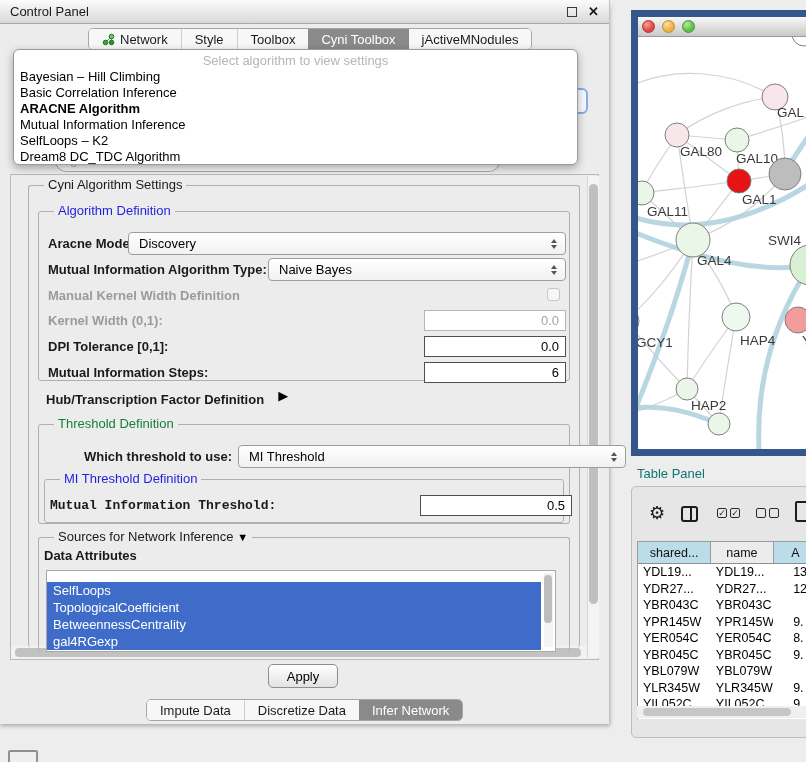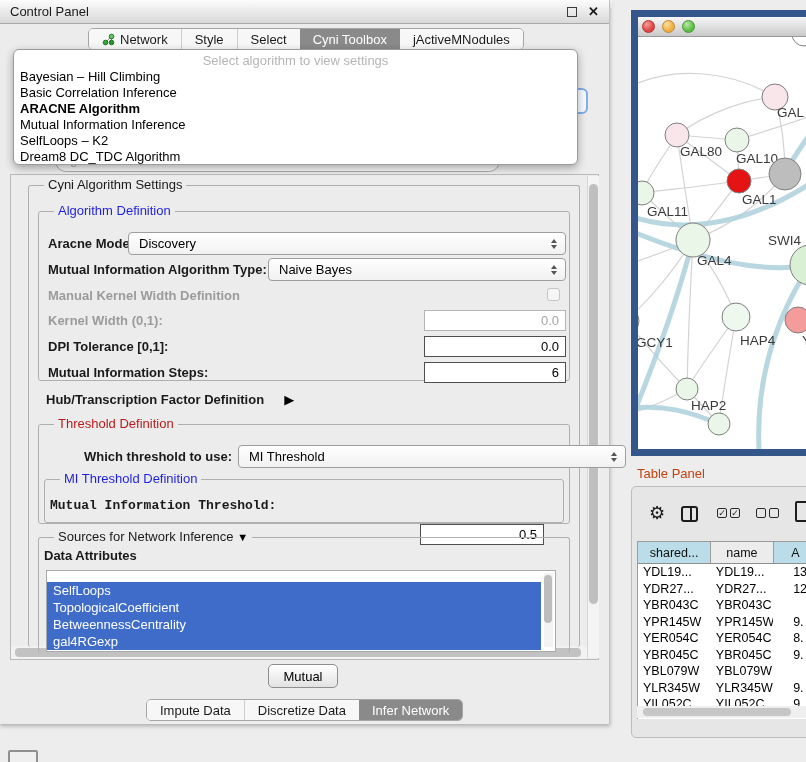--- a/index.html
+++ b/index.html
@@ -56,21 +56,21 @@
     background:#BFBFBF; border-radius:5px; }
   .h-scrollbar { left:11px; top:646px; width:576px; height:13px; background:#F2F2F2; }
   .h-thumb { position:absolute; left:4px; top:2px; width:566px; height:9px;
     background:#C2C2C2; border-radius:4px; }
 
   
   .groupbox { border:1px solid #AFAFAF; border-radius:3px; }
   .legend { position:absolute; background:#ECECEC; padding:0 4px; font-size:13px;
     line-height:14px; white-space:nowrap;margin-left:8px; }
   .legend.blue { color:#1F1FE0; }
-  .legend.green { color:#b91c1c; }
+  .legend.green { color:#15803d; }
   .cyni-group { left:28px; top:185px; width:552px; height:462px; border-bottom:none; }
   .algdef-group { left:38px; top:211px; width:532px; height:170px; }
   .thresh-group { left:38px; top:424px; width:532px; height:100px; }
   .mithresh-group { left:44px; top:479px; width:520px; height:44px; }
   .sources-group { left:38px; top:537px; width:532px; height:116px; border-bottom:none; }
 
   .fieldlabel { font-weight:bold; font-size:13px; color:#1A1A1A; line-height:23px; white-space:nowrap; }
   .fieldlabel.disabled { color:#9B9B9B; }
 
   .combo { background:linear-gradient(#FFFFFF,#F1F1F1); border:1px solid #9E9E9E;
@@ -81,21 +81,21 @@
   .combo-arrows .up { width:0; height:0; border-left:3.5px solid transparent;
     border-right:3.5px solid transparent; border-bottom:4px solid #555; }
   .combo-arrows .dn { width:0; height:0; border-left:3.5px solid transparent;
     border-right:3.5px solid transparent; border-top:4px solid #555; }
 
   .tfield { background:#FFFFFF; border:1px solid #4F4F4F; font-size:13px; color:#000;
     text-align:right; padding:0 6px; line-height:19px; height:21px; }
   .tfield.disabled { border:1px solid #B5B5B5; color:#A5A5A5; }
   .checkbox { width:13px; height:13px; border:1px solid #C6C6C6; border-radius:3px; background:#F6F6F6; }
 
-  .hub-row { left:46px; top:388px; display:flex; align-items:center; gap:20px; }
+  .hub-row { left:46px; top:388px; display:flex; gap:14px; }
   .tri-right { font-size:13px; color:#000; }
   .tri-down { font-size:11px; color:#000; }
 
   .attr-label { left:44px; top:548px; font-weight:bold; font-size:13px; }
   .attr-list { left:46px; top:570px; width:510px; height:82px; background:#FFFFFF;
     border:1px solid #A9A9A9; padding-top:11px; overflow:hidden; }
   .attr-item { height:17px; line-height:17px; padding-left:6px; font-size:13px;
     color:#FFFFFF; background:#3E6CC8; width:calc(100% - 14px); }
   .list-scrollbar { position:absolute; right:2px; top:2px; width:9px; height:74px; background:#F3F3F3; }
   .list-thumb { position:absolute; left:0; top:2px; width:8px; height:48px;
@@ -117,21 +117,21 @@
   .light.red { background:radial-gradient(circle at 35% 30%, #F '#', #FFF0) ; }
   .light.red { background:radial-gradient(circle at 35% 30%, #FB9D9A, #DF4744 60%); border:1px solid #AE3330; }
   .light.yellow { background:radial-gradient(circle at 35% 30%, #FBE0A0, #EFAF41 60%); border:1px solid #BE8A2E; }
   .light.green { background:radial-gradient(circle at 35% 30%, #B8E9A6, #5FBE46 60%); border:1px solid #3F9A2F; }
   .net-canvas { position:absolute; left:0; top:20px; width:176px; height:412px; background:#FFFFFF; overflow:hidden; }
   .edge-thin { fill:none; stroke:#D3D3D3; stroke-width:1.2; }
   .edge-thick { fill:none; stroke:#ABD0DB; stroke-width:5; opacity:.85; }
   .net-node { stroke:#7F7F7F; stroke-width:1; }
   .net-label { font-family:"Liberation Sans", sans-serif; font-size:13.5px; fill:#3A3A3A; }
 
-  .table-panel-title { left:637px; top:466px; font-size:13px; color:#c2410c; }
+  .table-panel-title { left:637px; top:466px; font-size:13px; color:#0f766e; }
 
   .table-window { left:631px; top:486px; width:186px; height:252px; background:#E6E6E6;
     border:1px solid #BDBDBD; border-radius:5px; }
   .tp-toolbar { position:absolute; left:0; top:14px; width:100%; height:28px; }
   .gear-icon { position:absolute; left:17px; top:2px; font-size:18px; color:#1C1C1C; line-height:20px; }
   .col-icon { position:absolute; left:49px; top:5px; width:17px; height:16px;
     border:2px solid #1C1C1C; border-radius:3px; }
   .col-icon::after { content:""; position:absolute; left:50%; top:0; width:2px; height:100%; background:#1C1C1C; }
   .chk-pair { position:absolute; top:7px; display:flex; gap:3px; }
   .chk { width:10px; height:10px; border:1.5px solid #2A2A2A; border-radius:2px;
@@ -182,21 +182,21 @@
             <circle cx="9.5" cy="3.5" r="2.3" fill="#63C763" stroke="#1F7A1F"></circle>
             <circle cx="9.5" cy="9.5" r="2.3" fill="#2E8F2E" stroke="#1F7A1F"></circle>
           </svg>
         </span>
         <span>Network</span>
       </div>
       <div class="tab">
         <span>Style</span>
       </div>
       <div class="tab">
-        <span>Select</span>
+        <span>Toolbox</span>
       </div>
       <div class="tab selected">
         <span>Cyni Toolbox</span>
       </div>
       <div class="tab">
         <span>jActiveMNodules</span>
       </div>
     </div>
 
   <div class="abs focus-combo-sliver"></div>
@@ -274,42 +274,42 @@
     <span class="combo-arrows">
         <span class="up"></span>
         <span class="dn"></span>
       </span>
   </div>
 
   <div class="abs groupbox mithresh-group"></div>
   <span class="abs legend blue" style="left:52px; top:472px;">MI Threshold Definition</span>
 
   <span class="abs fieldlabel" style="left:50px; top:494px;font-family:Liberation Mono, monospace;">Mutual Information Threshold:</span>
-  <div class="abs tfield" style="left:420px; top:524px; width:124px;padding-left:16px;">0.5</div>
+  <div class="abs tfield" style="left:420px; top:495px; width:152px;padding-left:16px;">0.5</div>
 
   <div class="abs groupbox sources-group"></div>
   <span class="abs legend" style="left:46px; top:530px;">
     <span>Sources for Network Inference</span>
     <span class="tri-down">▼</span>
   </span>
   <span class="abs attr-label">Data Attributes</span>
 
   <div class="abs attr-list">
     <div id="attr-items">
         <div class="attr-item">SelfLoops</div>
         <div class="attr-item">TopologicalCoefficient</div>
         <div class="attr-item">BetweennessCentrality</div>
         <div class="attr-item">gal4RGexp</div>
       </div>
     <div class="list-scrollbar">
       <div class="list-thumb"></div>
     </div>
   </div>
 
-  <div class="abs apply-btn">Mutual</div>
+  <div class="abs apply-btn">Apply</div>
 
   <div class="abs tabbar bottom-tabbar" id="bottom-tabs">
       <div class="tab">
         <span>Impute Data</span>
       </div>
       <div class="tab">
         <span>Discretize Data</span>
       </div>
       <div class="tab selected">
         <span>Infer Network</span>

